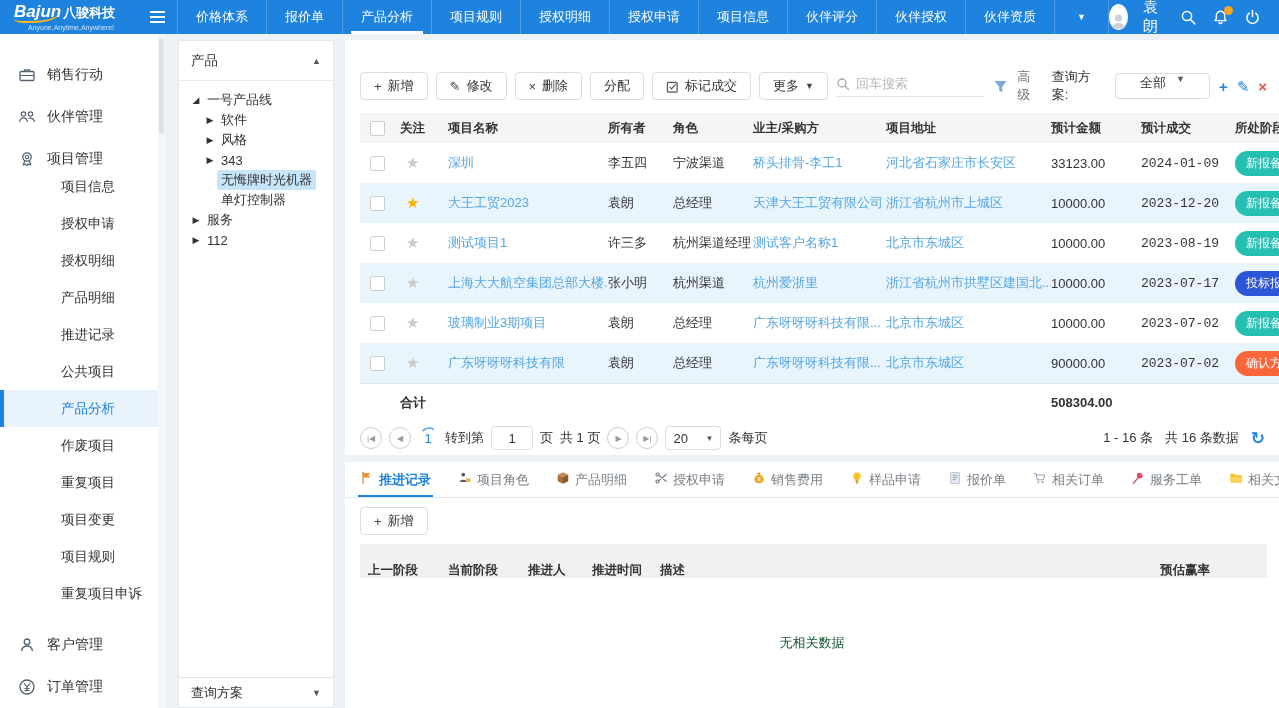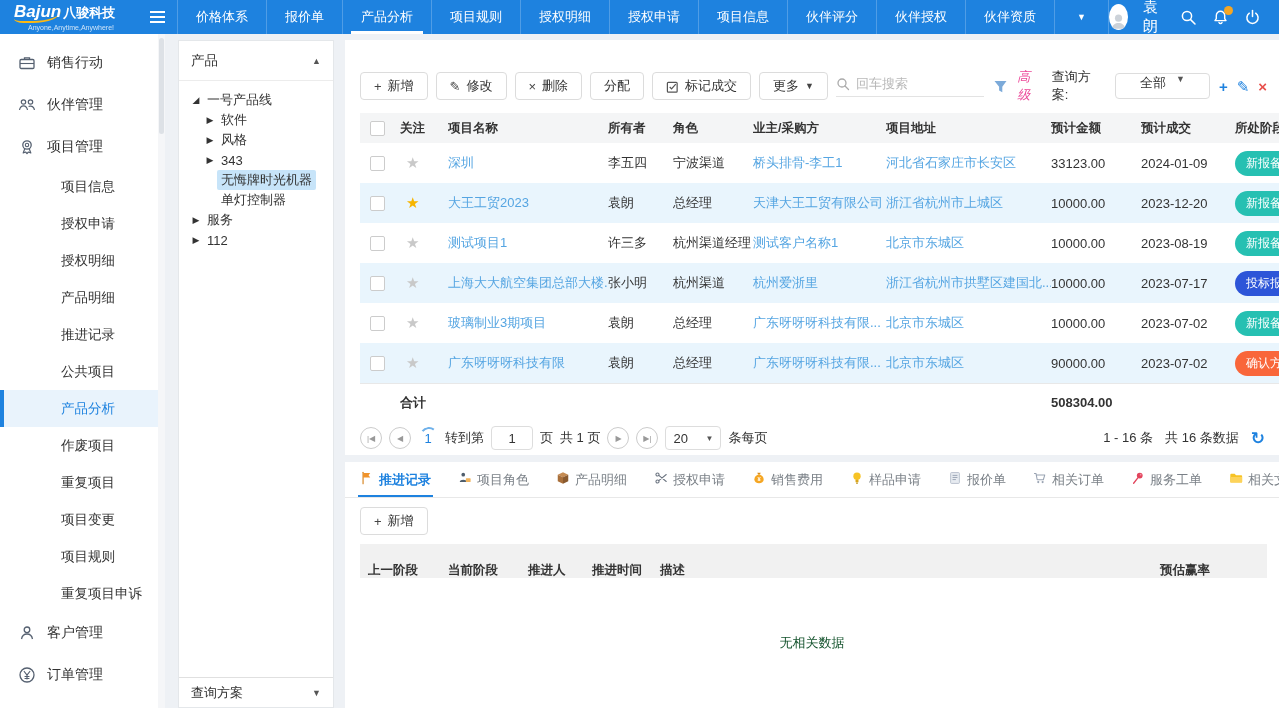--- a/index.html
+++ b/index.html
@@ -27,21 +27,21 @@
   .nav-ic svg { width:17px; height:17px; display:block; }
   .bell-dot { position:absolute; top:-3px; right:-4px; width:9px; height:9px; border-radius:50%; background:#f5a623; }
 
   
   .content { flex:1; display:flex; overflow:hidden; }
 
   
   .sidebar { width:165px; background:#fff; position:relative; flex:0 0 165px; padding-top:8px; overflow:hidden; }
   .side-scroll { position:absolute; right:0; top:0; width:7px; height:100%; background:#f5f6f8; }
   .side-scroll i { display:block; width:5px; margin:4px auto 0; height:96px; background:#dde1e6; border-radius:3px; }
-  .side-group { height:42px; display:flex; align-items:center; gap:11px; padding-left:18px; font-size:14px; cursor:pointer; }
+  .side-group { height:42px; display:flex; align-items:flex-end; gap:11px; padding-left:18px; font-size:14px; cursor:pointer; }
   .gicon { width:18px; height:18px; flex:0 0 18px; }
   .gicon svg { width:18px; height:18px; display:block; }
   .side-sub { height:37px; display:flex; align-items:center; padding-left:57px; font-size:13.5px; cursor:pointer; border-left:4px solid transparent; }
   .side-sub.active { background:#e9f3fc; color:#1e82df; border-left-color:#1e82df; }
 
   
   .tree-panel { width:156px; flex:0 0 156px; background:#fff; margin:6px 0 0 13px; border:1px solid #e4e7ea; position:relative; display:flex; flex-direction:column; }
   .tree-head { height:40px; display:flex; align-items:center; justify-content:space-between; padding:16px 12px; font-size:13.5px; border-bottom:1px solid #ececec; cursor:pointer; }
   .tree-head .tri { font-size:9px; color:#555; }
   .tree-list { padding:9px 6px; flex:1; overflow:hidden; }
@@ -58,21 +58,21 @@
   .main { flex:1; background:#fff; margin:6px 0 0 11px; overflow:hidden; display:flex; flex-direction:column; }
   .toolbar { display:flex; align-items:center; padding:28px 12px 0 15px; gap:8px; }
   .tb-btn { height:28px; display:inline-flex; align-items:center; gap:6px; padding:0 13px; background:#fff; border:1px solid #dcdcdc; border-radius:4px; font-size:13px; color:#333; cursor:pointer; white-space:nowrap; }
   .tb-btn .bic { font-size:13px; color:#444; font-style:normal; }
   .tb-btn svg { width:13px; height:13px; }
   .tb-right { margin-left:auto; display:flex; align-items:center; gap:9px; }
   .search-box { width:152px; display:flex; align-items:center; gap:6px; border-bottom:1px solid #e3e3e3; padding-bottom:3px; cursor:text; }
   .search-box svg { width:14px; height:14px; }
   .search-ph { font-size:13px; color:#b8b8b8; }
   .funnel svg { width:15px; height:15px; display:block; }
-  .adv-link { font-size:13px; color:#ec4899; cursor:pointer;font-style:italic; }
+  .adv-link { font-size:13px; color:#737373; cursor:pointer; }
   .qp-label { font-size:13px; color:#333; }
   .qp-select { width:96px; height:26px; border:1px solid #ddd; border-radius:4px; display:flex; align-items:flex-start; justify-content:space-between; padding:0 24px; font-size:13px; cursor:pointer; }
   .qp-select .tri { font-size:9px; color:#555; }
   .mini-ic { font-size:15px; font-weight:bold; cursor:pointer; line-height:1; }
   .mini-ic.blue { color:#1e82df; }
   .mini-ic.red { color:#e8504c; }
 
   
   .grid { margin:9px 0 0 15px; width:961px; font-size:13px; }
   .g-head { display:flex; align-items:center; height:30px; background:#f4f5f6; font-weight:bold; font-size:12.5px; }
@@ -80,21 +80,21 @@
   .g-row.alt { background:#e9f5fd; }
   .cell { overflow:hidden; white-space:nowrap; padding-right:6px; }
   .c-check{width:40px; flex:0 0 40px; display:flex; justify-content:center;}
   .c-star{width:48px; flex:0 0 48px;}
   .c-name{width:160px; flex:0 0 160px;}
   .c-owner{width:65px; flex:0 0 65px;}
   .c-role{width:80px; flex:0 0 80px;}
   .c-buyer{width:133px; flex:0 0 133px;}
   .c-addr{width:165px; flex:0 0 165px;}
   .c-amount{width:90px; flex:0 0 90px;}
-  .c-date{width:94px; flex:0 0 94px;}
+  .c-date{width:94px; flex:0 0 94px;font-family:Liberation Mono, monospace;}
   .c-stage{width:86px; flex:0 0 86px; overflow:visible;}
   .cb { width:15px; height:15px; border:1px solid #ccc; border-radius:2px; background:#fff; display:inline-block; cursor:pointer; }
   .star { font-size:15px; color:#c9c9c9; cursor:pointer; padding-left:6px; }
   .star.on { color:#f7b500; }
   .link { color:#55a5e2; cursor:pointer; }
   .badge { display:inline-block; padding:4px 11px; border-radius:999px; color:#fff; font-size:12px; white-space:nowrap; }
   .g-total { display:flex; align-items:center; height:38px; border-top:1px solid #e8e8e8; font-weight:bold; }
 
   
   .pager { display:flex; align-items:center; gap:7px; padding:4px 14px 4px 15px; height:34px; font-size:13px; }

